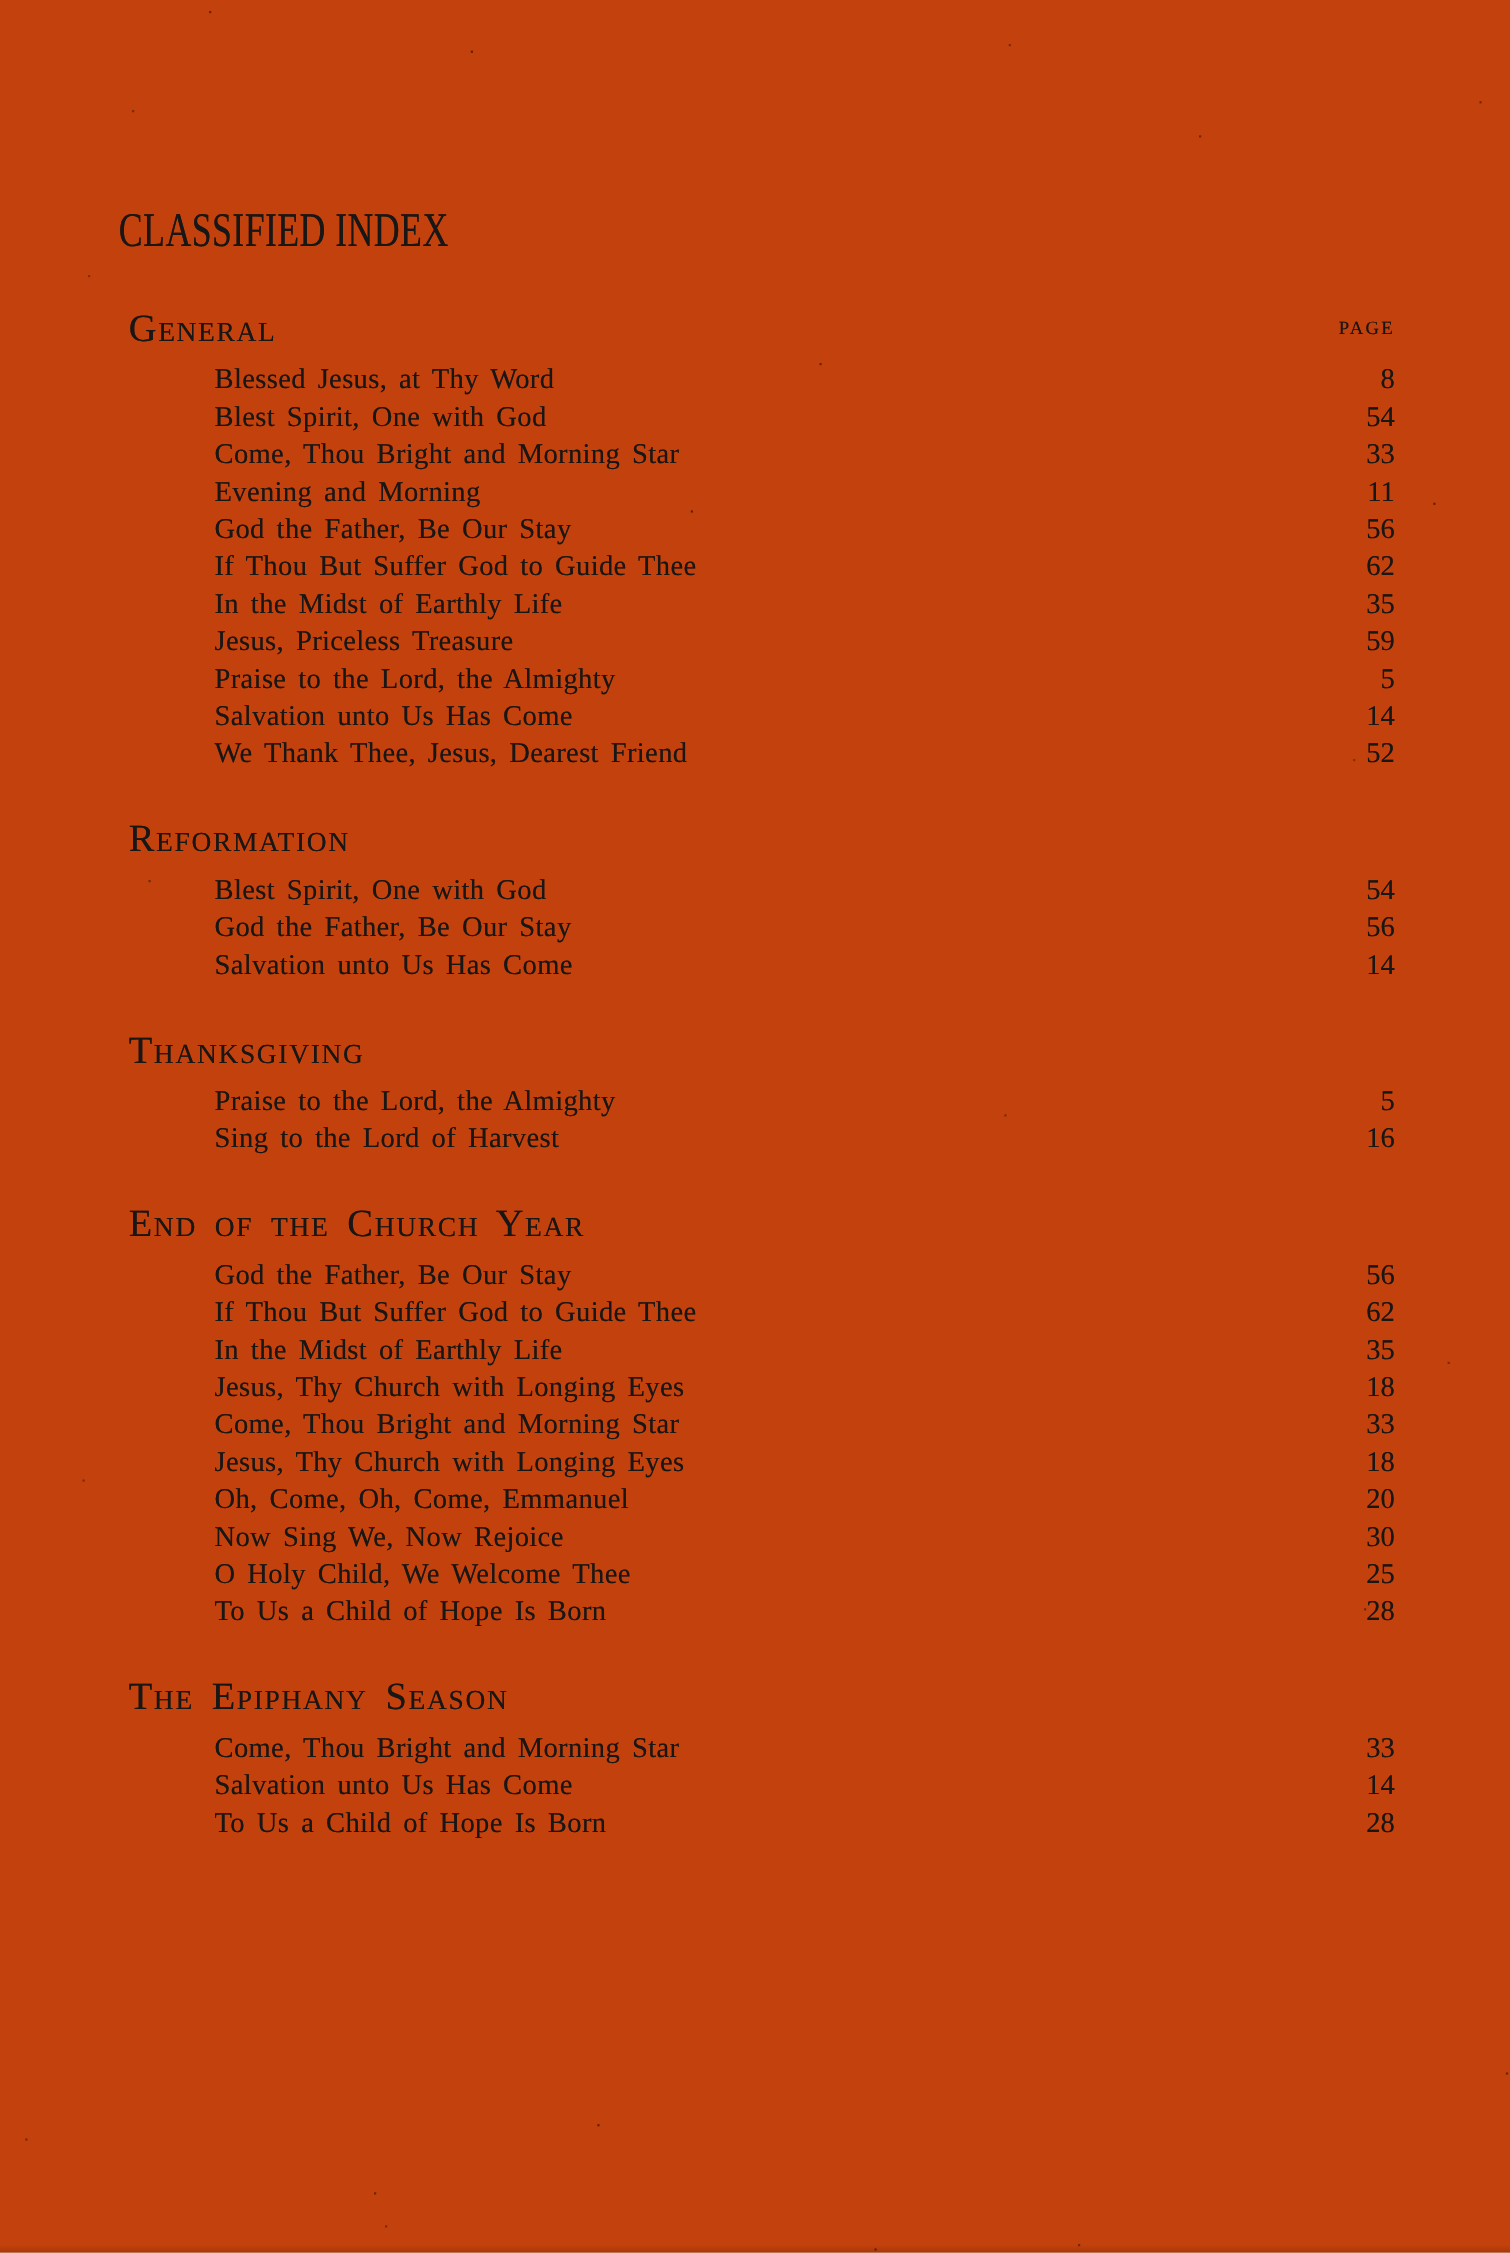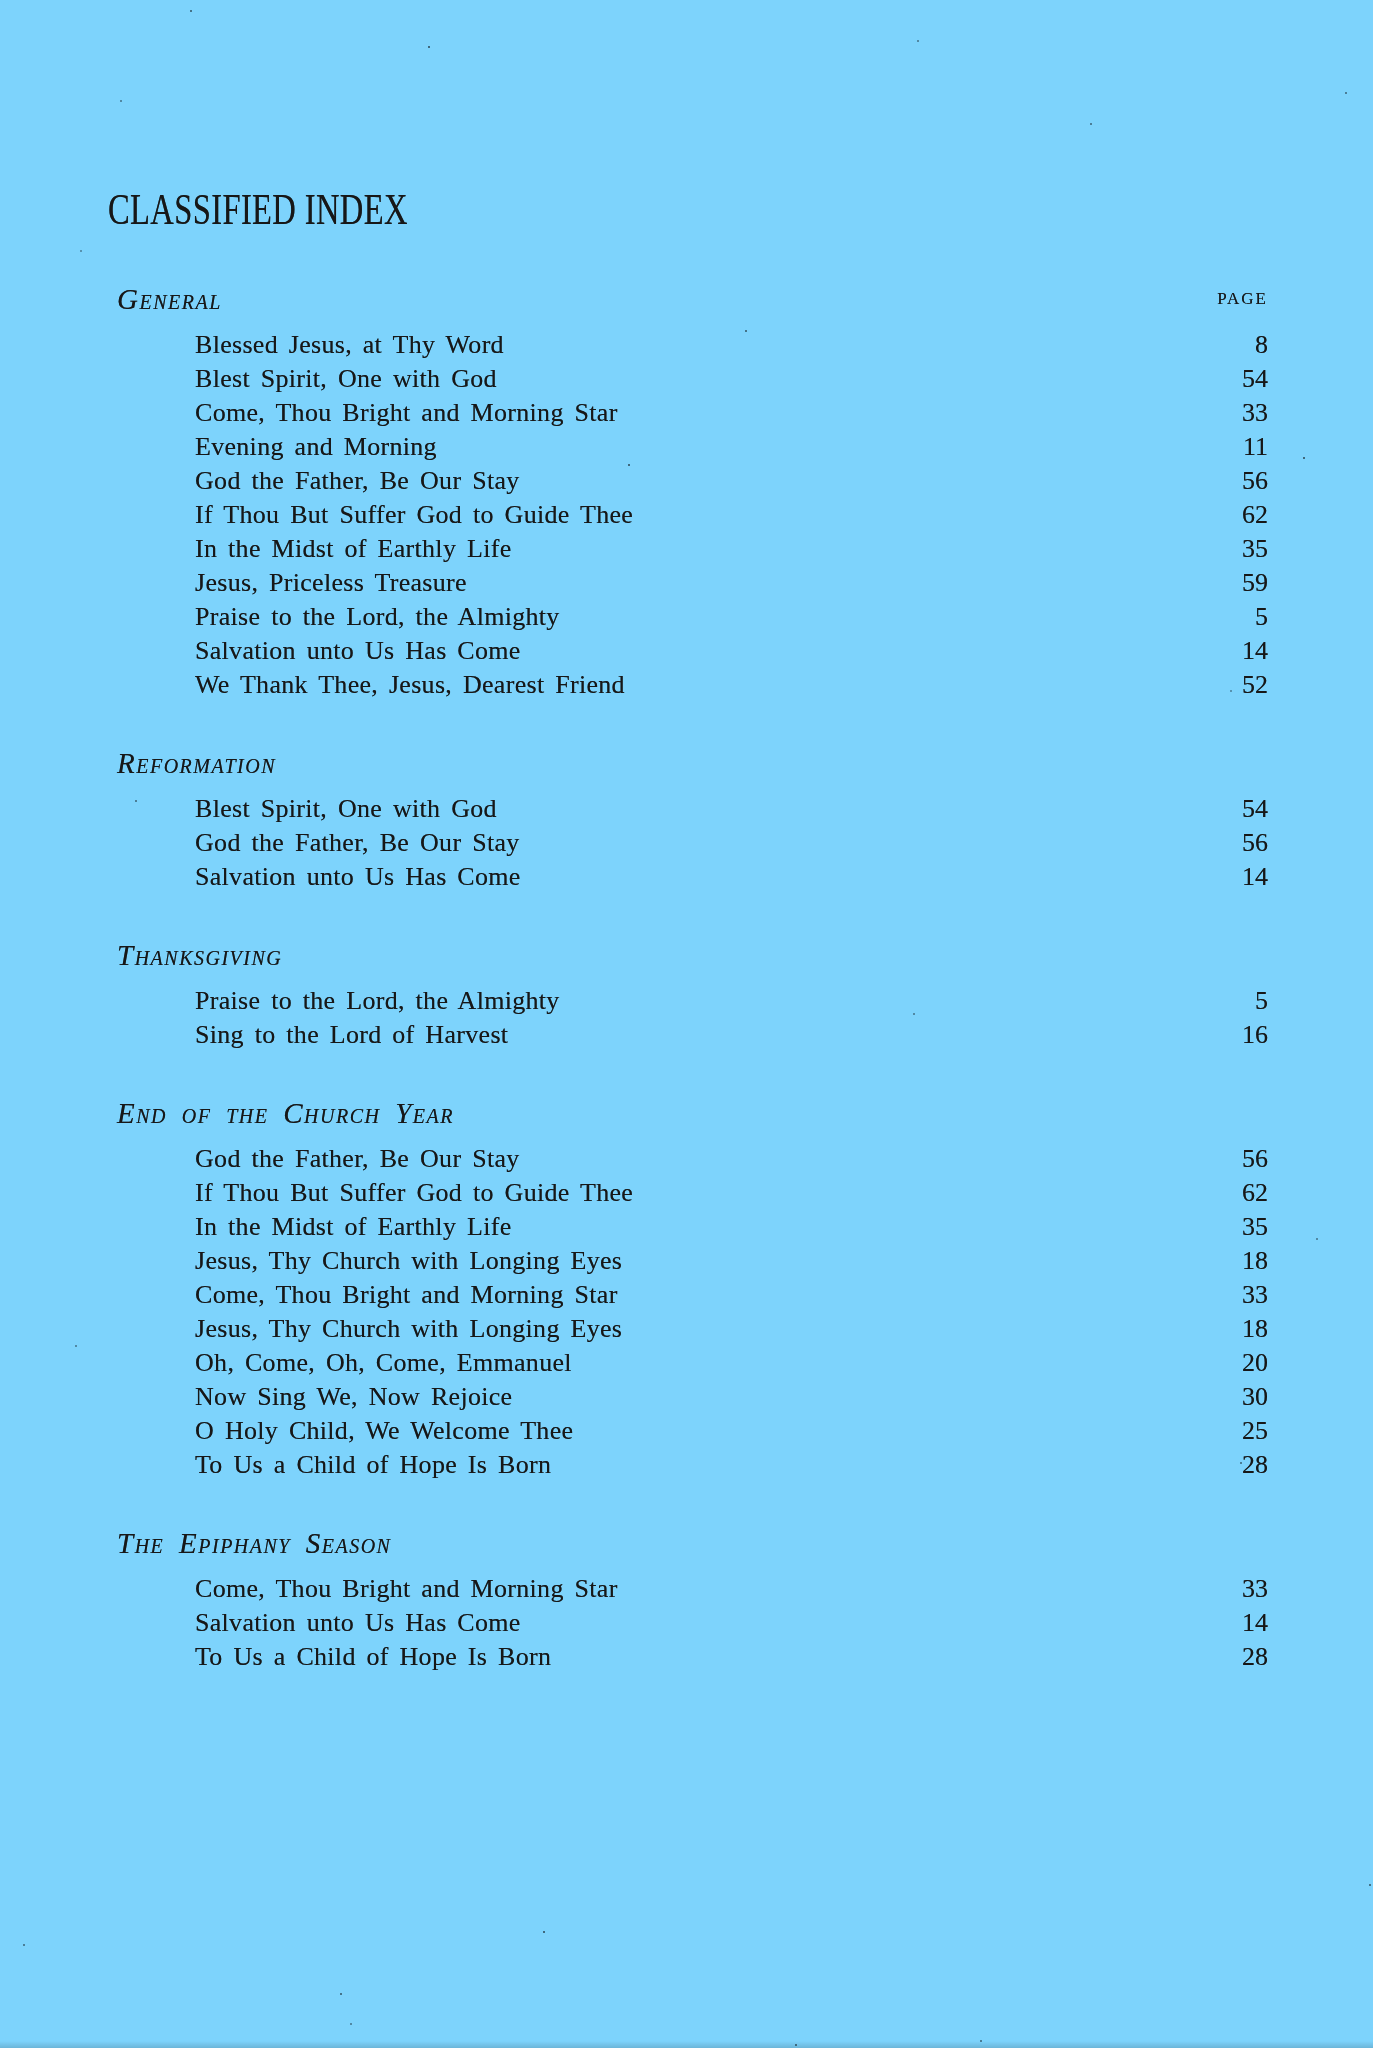--- a/index.html
+++ b/index.html
@@ -6,21 +6,21 @@
   html, body {
     margin: 0;
     padding: 0;
     background: #d7d5d0;
   }
   .page {
     position: relative;
     width: 1373px;
     height: 2048px;
     margin: 0 auto;
-    background: #7dd3fc;
+    background: #c2410c;
     color: #171717;
     font-family: "Liberation Serif", "DejaVu Serif", serif;
     box-sizing: border-box;
     padding: 186px 105px 0 117px;
     overflow: hidden;
   }
   .page::after {
     content: "";
     position: absolute;
     left: 0; right: 0; bottom: 0;
@@ -41,29 +41,28 @@
   }
   .section { margin: 0; }
   .heading-row {
     display: flex;
     justify-content: space-between;
     align-items: flex-start;
     margin: 44px 0 12px 0;
   }
   .section:first-child .heading-row { margin-top: 0; }
   .section-heading {
-    font-size: 29px;
+    font-size: 35px;
     line-height: 34px;
     font-weight: normal;
     font-variant: small-caps;
     letter-spacing: 1.5px;
     word-spacing: 6px;
     margin: 0;
     text-shadow: 0 0 0.4px rgba(0,0,0,0.55);
-    font-style: italic;
   }
   .page-col-header {
     font-size: 17px;
     line-height: 19px;
     letter-spacing: 2px;
     padding-top: 7px;
     font-variant: small-caps;
     text-transform: uppercase;
     text-shadow: 0 0 0.4px rgba(0,0,0,0.55);
   }

